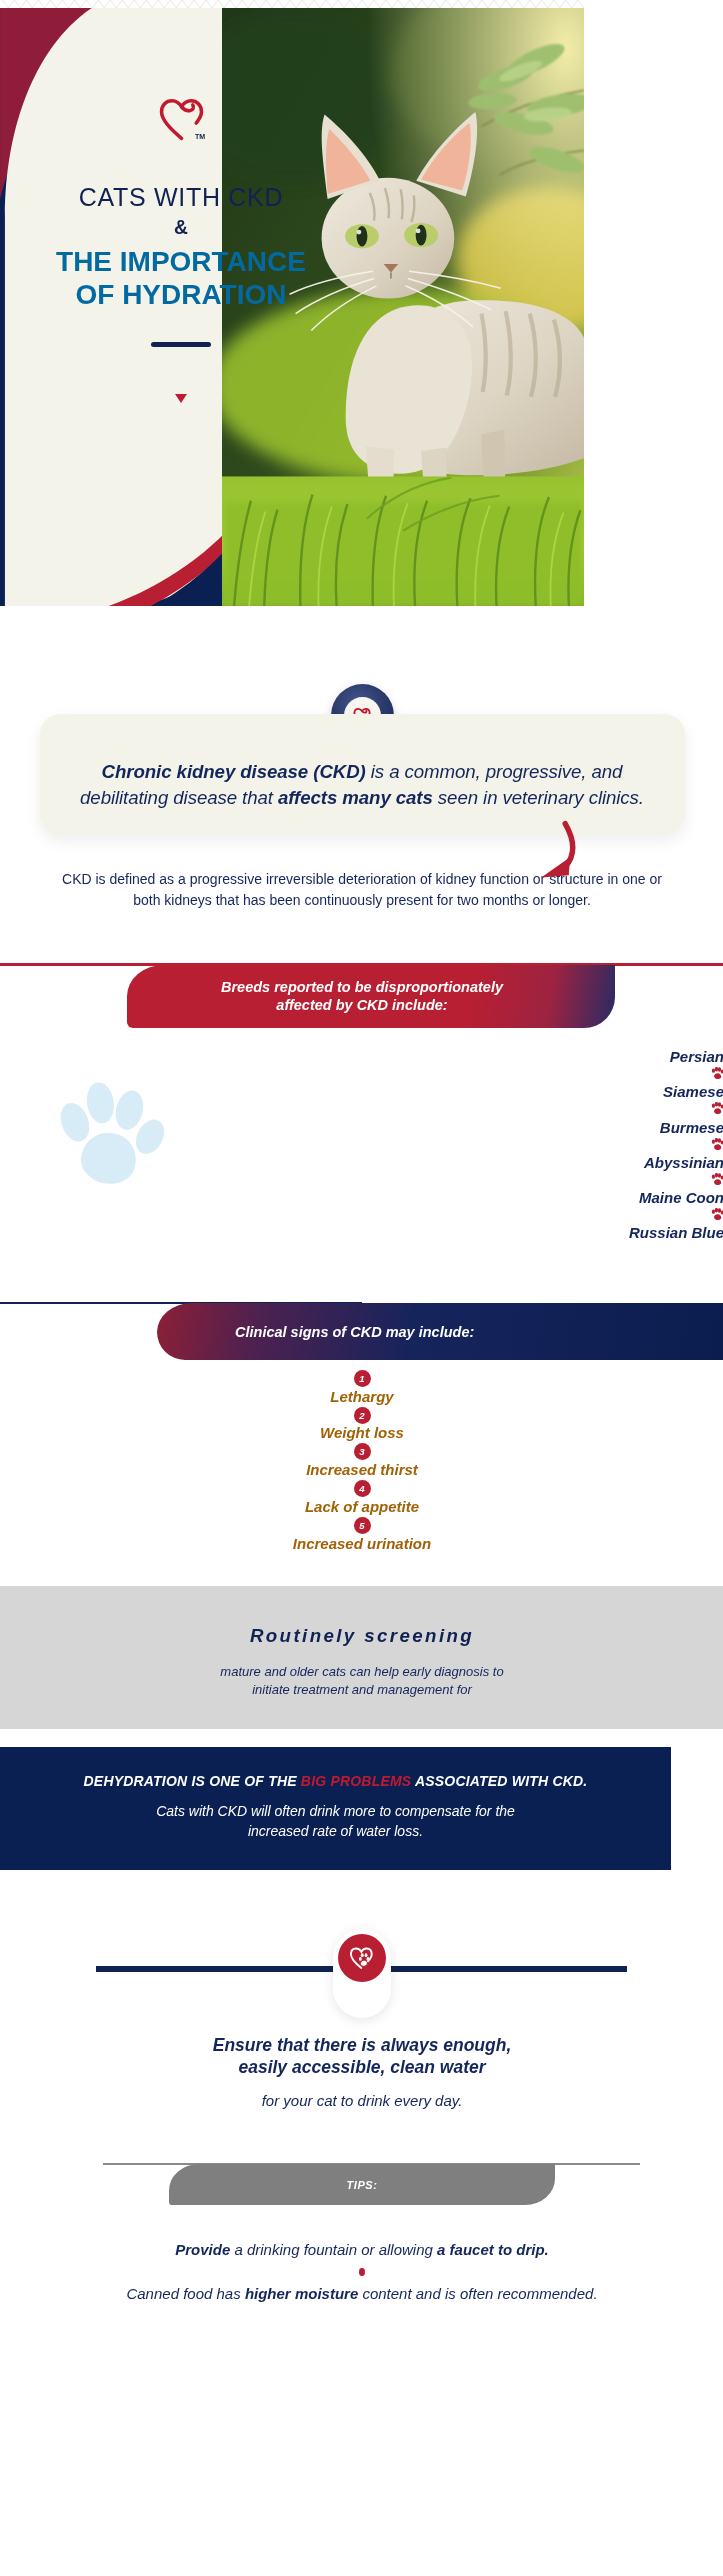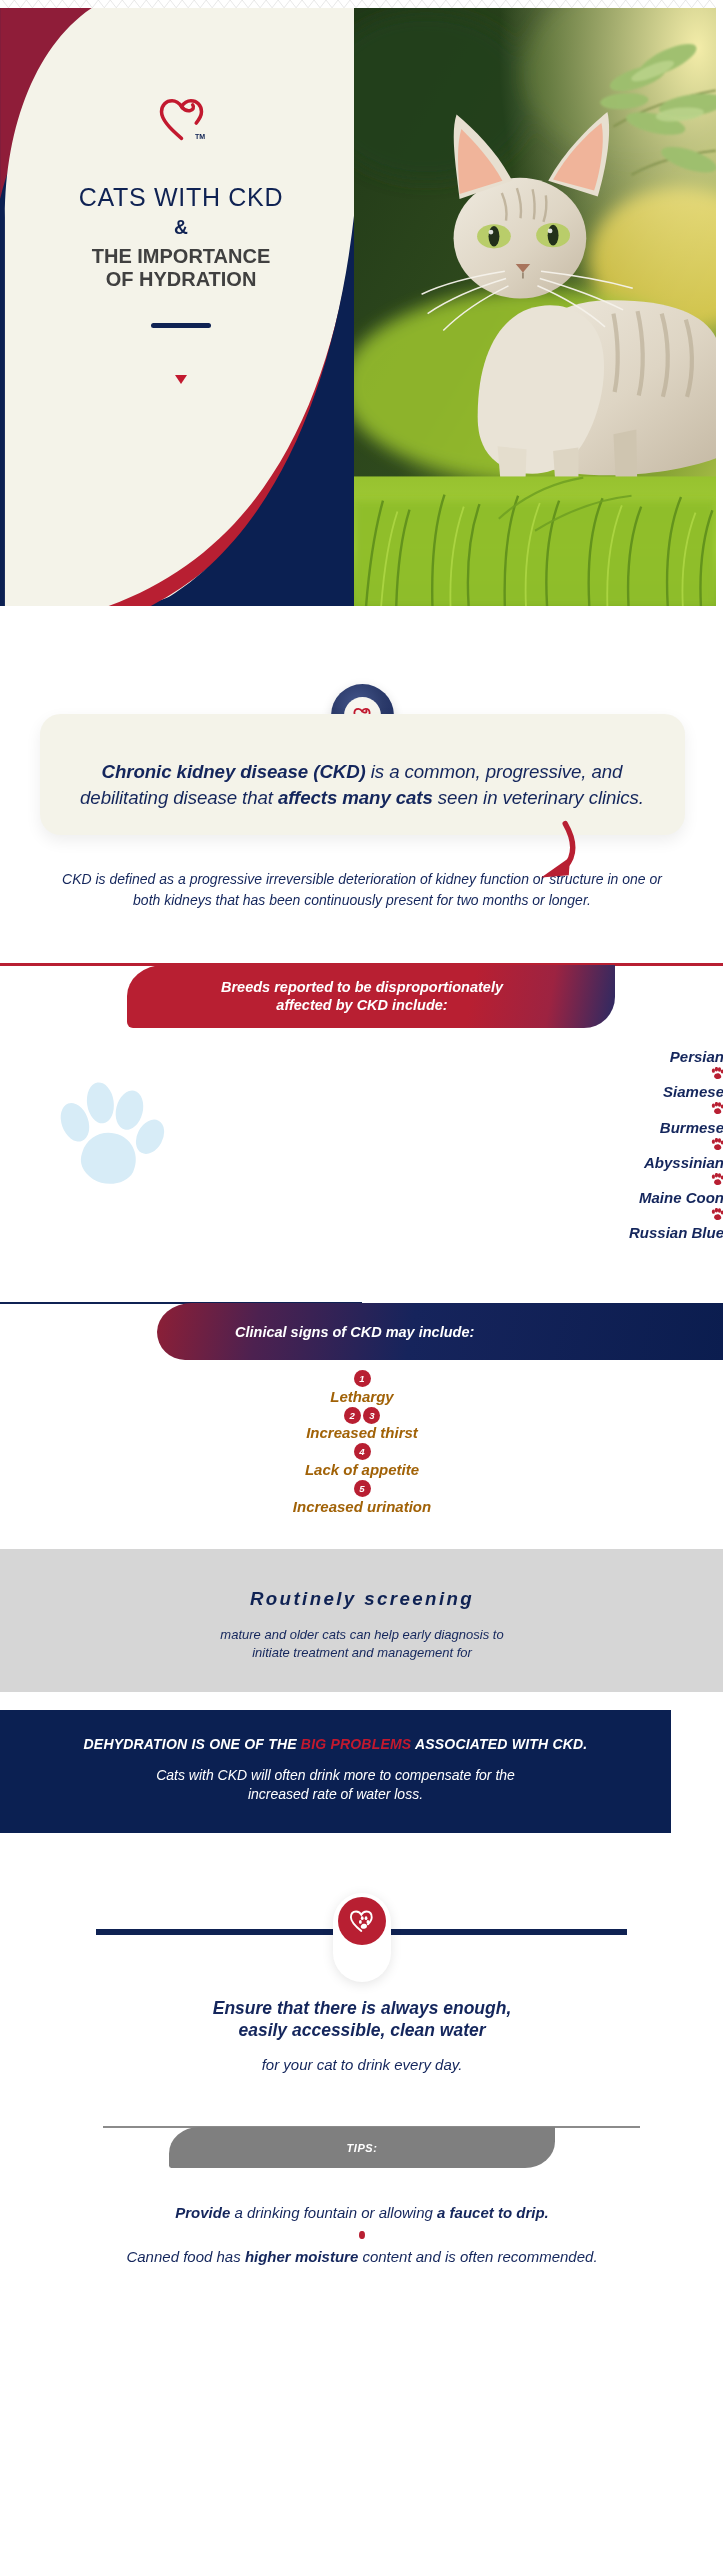--- a/index.html
+++ b/index.html
@@ -8,21 +8,21 @@
     width:724px; height:2576px;
     font-family:"Liberation Sans", sans-serif;
     color:#0f2253;
     position:relative;
     overflow:hidden;
   }
 
   
   .header {
     position:relative;
-    width:716px;
+    width:584px;
     height:606px;
     background:#ffffff;
     overflow:hidden;
   }
   .zigzag {
     position:absolute; top:0; left:0; width:724px; height:8.4px;
     background:
       repeating-linear-gradient(135deg, transparent 0 0, transparent 0 0),
       linear-gradient(#fff,#fff);
     z-index:9;
@@ -52,22 +52,22 @@
     padding-top:96px;
   }
   .logo-heart { width:47px; height:47px; }
   .hdr-title1 {
     margin-top:40px;
     font-size:25px; letter-spacing:0.7px; font-weight:400;
     color:#0f2253;
   }
   .hdr-amp { margin-top:4.8px; font-size:19.3px; font-weight:700; color:#0f2253; }
   .hdr-title2 {
-    margin-top:6px; font-size:20px; font-weight:700; line-height:1.18;
-    text-align:center; color:#404040;
+    margin-top:6px; font-size:28px; font-weight:700; line-height:1.18;
+    text-align:center; color:#0369a1;
   }
   .hdr-rule {
     margin-top:31px; width:60px; height:5.4px; border-radius:3px;
     background:#0f2253;
   }
   .hdr-caret {
     margin-top:47px; width:0; height:0;
     border-left:6.6px solid transparent; border-right:6.6px solid transparent;
     border-top:9.6px solid #c2192f;
   }
@@ -100,21 +100,21 @@
   .quote-text {
     font-size:18.7px; line-height:1.38; font-style:italic; font-weight:700;
     color:#14265c; letter-spacing:-0.1px;
   }
   .quote-text .reg { font-weight:400; }
 
   .red-arrow { position:absolute; right:103px; bottom:-51px; width:54px; height:66px; }
 
   .def-text {
     margin:34px auto 0; width:603px; text-align:center;
-    font-size:14px; line-height:1.52; font-style:italic; color:#14265c;
+    font-size:14px; line-height:1.52; color:#14265c;
   }
 
   
   .ribbon-row { position:relative; margin-top:45px; height:71px; }
   .ribbon-line-right {
     position:absolute; right:0; top:7.2px; width:724px; height:2.4px;
     background:#b81f32;
   }
   .ribbon-red {
     position:absolute; left:127px; top:8.4px;
@@ -562,20 +562,21 @@
 <div class="section">
   <div class="ribbon-row2">
     <div class="ribbon-line-left"></div>
     <div class="ribbon-navy">Clinical signs of CKD may include:</div>
   </div>
 
   <div class="signs-list">
     <div class="sign-num">1</div>
     <div class="sign-label">Lethargy</div>
     <div class="sign-num">2</div>
+    <div class="sign-label">Weight loss</div>
     <div class="sign-num">3</div>
     <div class="sign-label">Increased thirst</div>
     <div class="sign-num">4</div>
     <div class="sign-label">Lack of appetite</div>
     <div class="sign-num">5</div>
     <div class="sign-label">Increased urination</div>
   </div>
 </div>
 
 <div class="gray-band">

